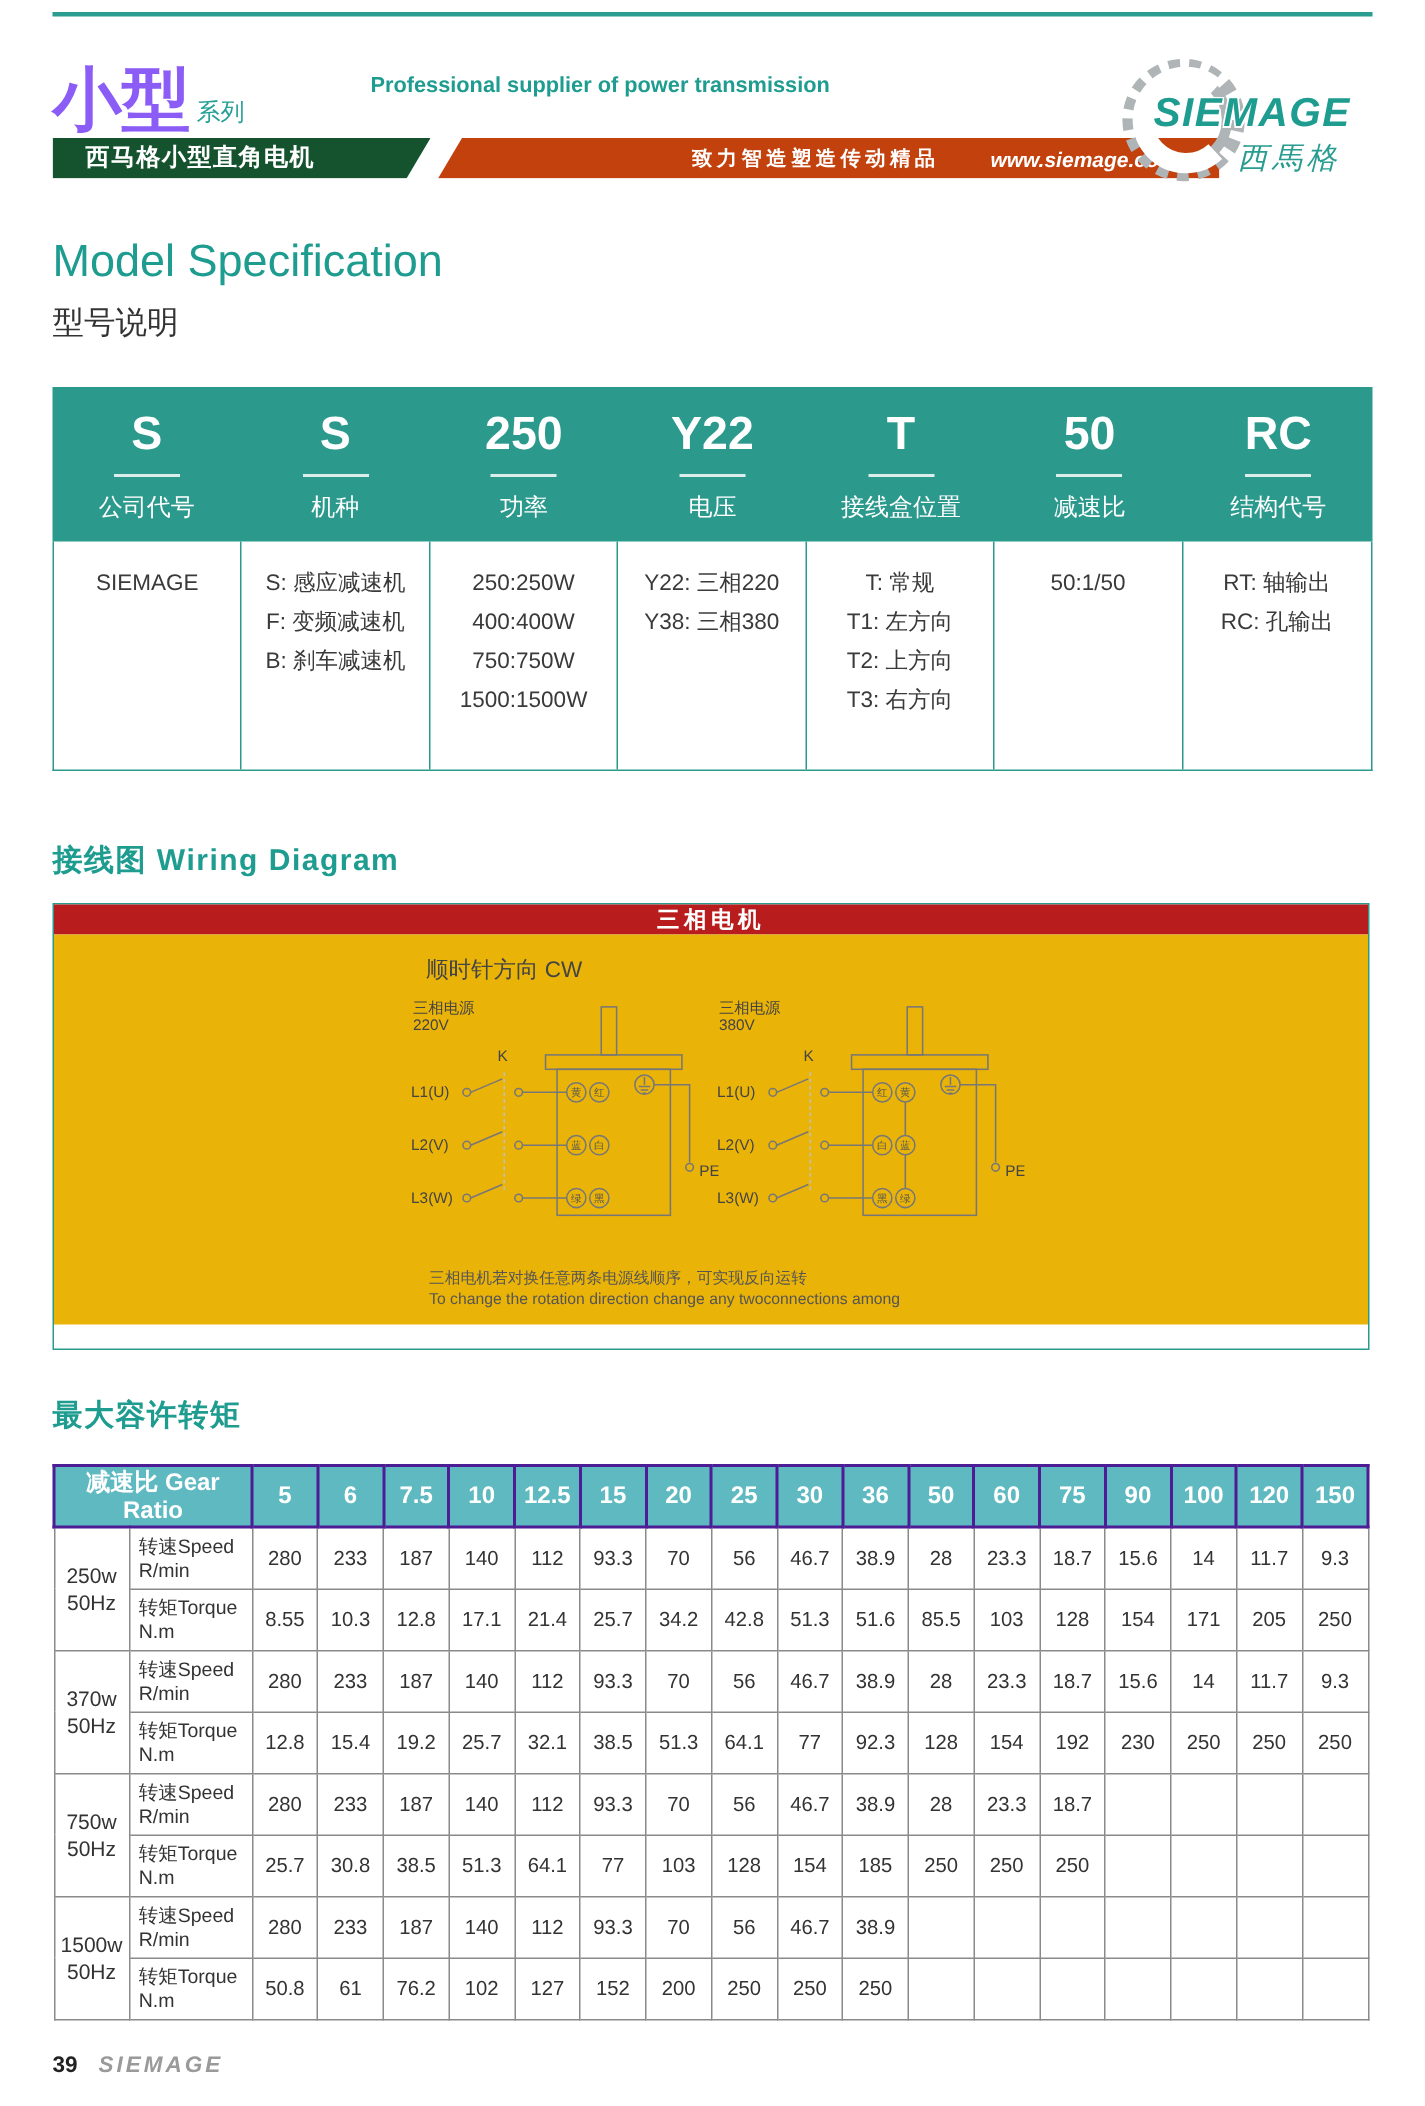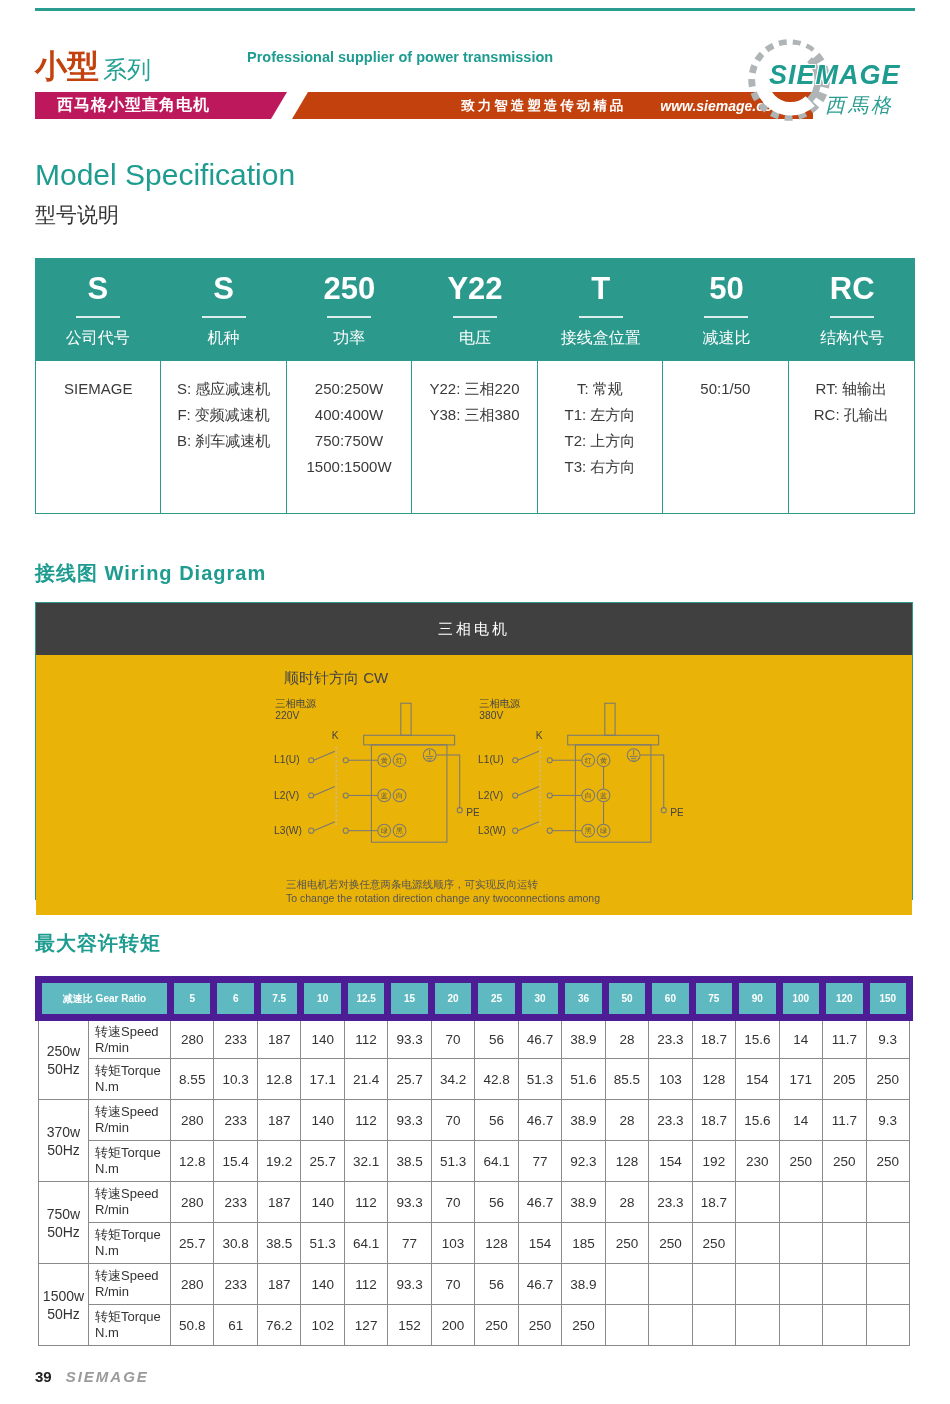--- a/index.html
+++ b/index.html
@@ -9,29 +9,29 @@
     font-family:"Liberation Sans","DejaVu Sans",sans-serif; color:#333;
     overflow:hidden;
   }
 
   
   .top-rule { position:absolute; top:8px; left:35px; right:35px; height:3px; background:#2A9D91; }
 
   
   .header { position:absolute; top:40px; left:35px; right:35px; height:90px; }
   .series { position:absolute; left:0; top:4px; display:flex; align-items:flex-end; }
-  .series-big { font-size:32px; font-weight:bold; color:#c2410c; line-height:44px; }
-  .series-small { font-size:24px; color:#25A094; margin-left:4px; padding-bottom:2px; }
+  .series-big { font-size:46px; font-weight:bold; color:#8b5cf6; line-height:44px; }
+  .series-small { font-size:16px; color:#25A094; margin-left:4px; padding-bottom:2px; }
   .slogan { position:absolute; left:212px; top:4px; color:#1E9C90; }
   .slogan-zh { font-size:18px; letter-spacing:1px; }
   .slogan-zh b { font-weight:bold; }
   .slogan-en { font-size:14.5px; margin-top:5px;font-weight:bold; }
   .banner { position:absolute; left:0; top:52px; width:778px; height:27px; display:flex; }
   .banner-dark {
-    width:252px; background:#be185d; color:#fff; font-size:16px; font-weight:bold;
+    width:252px; background:#14532d; color:#fff; font-size:16px; font-weight:bold;
     display:flex; align-items:center; padding-left:22px; letter-spacing:1px;
     clip-path:polygon(0 0,100% 0,calc(100% - 16px) 100%,0 100%);
   }
   .banner-light {
     flex:1; margin-left:5px; background:#c2410c; color:#fff;
     display:flex; align-items:center; justify-content:flex-end; gap:34px; padding-right:28px;
     clip-path:polygon(16px 0,100% 0,100% 100%,0 100%);
   }
   .banner-slogan { font-size:13.5px; letter-spacing:3px; font-weight:bold; }
   .banner-url { font-size:14px; font-weight:bold; font-style:italic; }
@@ -67,38 +67,38 @@
   .model-body-cell:last-child { border-right:none; }
 
   
   .section-title { position:absolute; left:35px; font-size:20px; font-weight:bold; color:#1E9C90; letter-spacing:1px; }
   .st-wiring { top:560px; }
   .st-torque { top:930px; }
 
   
   .wiring-box { position:absolute; top:602px; left:35px; width:878px; height:298px; border:1px solid #2B9A8D; }
   .wiring-head {
-    height:52px; background:#404040; color:#fff; font-size:15px; font-weight:normal;
+    height:20px; background:#b91c1c; color:#fff; font-size:15px; font-weight:bold;
     display:flex; align-items:center; justify-content:center; letter-spacing:3px;
   }
   .wiring-body { position:relative; height:260px; background:#eab308; }
   .cw-label { position:absolute; left:248px; top:14px; font-size:15px; color:#444; }
   .wd-svg { position:absolute; top:38px; }
   .wd-1 { left:238px; }
   .wd-2 { left:442px; }
   .wiring-note { position:absolute; left:250px; top:222px; font-size:10.5px; color:#555; line-height:14px; }
 
   
   .torque-wrap { position:absolute; top:976px; left:35px; width:878px; }
   table.torque { width:100%; border-collapse:collapse; table-layout:fixed; }
   table.torque col.c-power { width:50px; }
   table.torque col.c-label { width:82px; }
   table.torque thead th {
-    background:#5FB9C1; color:#fff; font-size:10px; font-weight:bold;
-    height:38px; border:7px solid #4c1d95; text-align:center;
+    background:#5FB9C1; color:#fff; font-size:16px; font-weight:bold;
+    height:38px; border:2px solid #4c1d95; text-align:center;
   }
   table.torque td { border:1px solid #8a8a8a; height:41px; text-align:center; font-size:13.5px; color:#333; }
   table.torque td.power { font-size:14px; line-height:18px; }
   table.torque td.rowlabel { text-align:left; padding-left:6px; font-size:13px; line-height:16px; }
 
   
   .footer { position:absolute; top:1368px; left:35px; display:flex; align-items:baseline; }
   .footer-page { font-size:15px; font-weight:bold; color:#222; }
   .footer-brand { font-size:15px; font-weight:bold; font-style:italic; color:#9a9a9a; margin-left:14px; letter-spacing:2px; }
 

